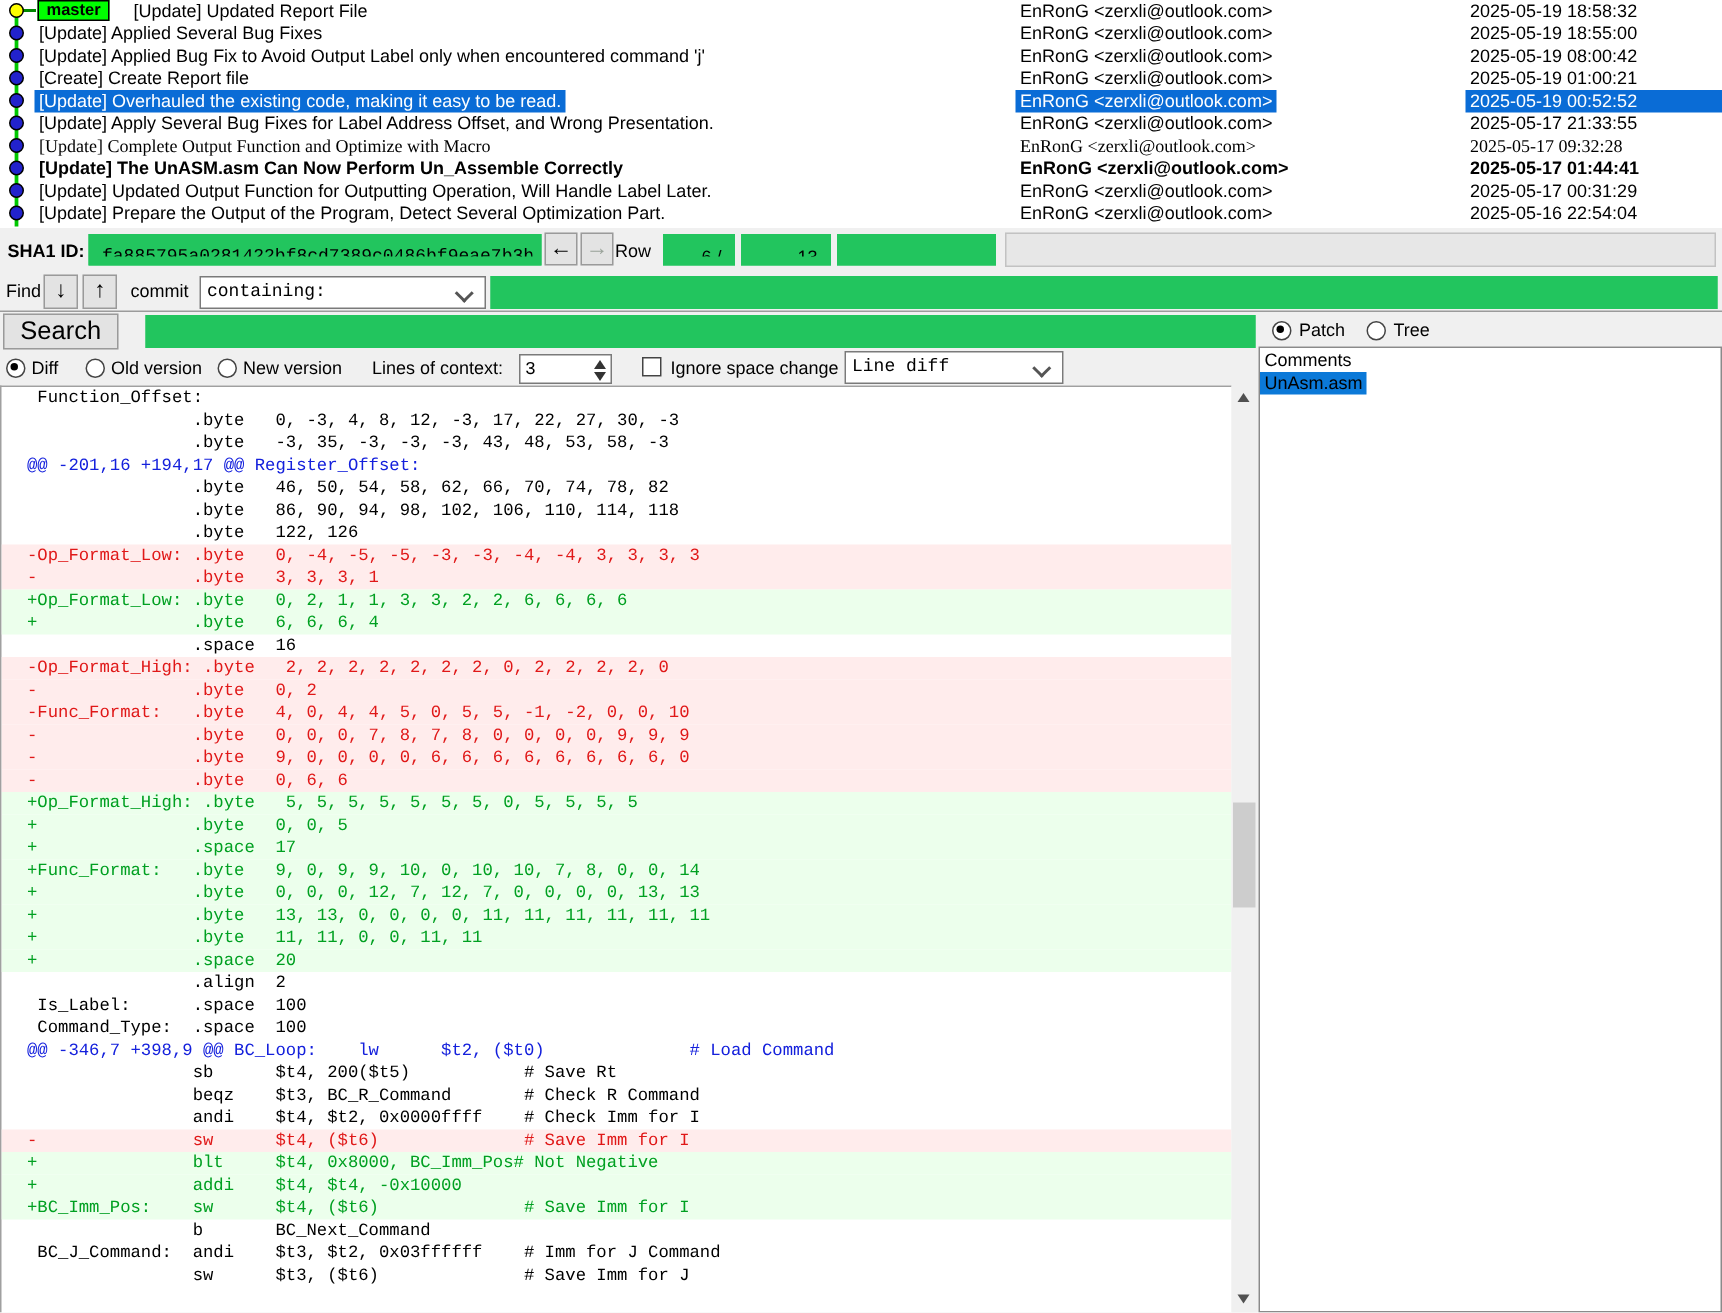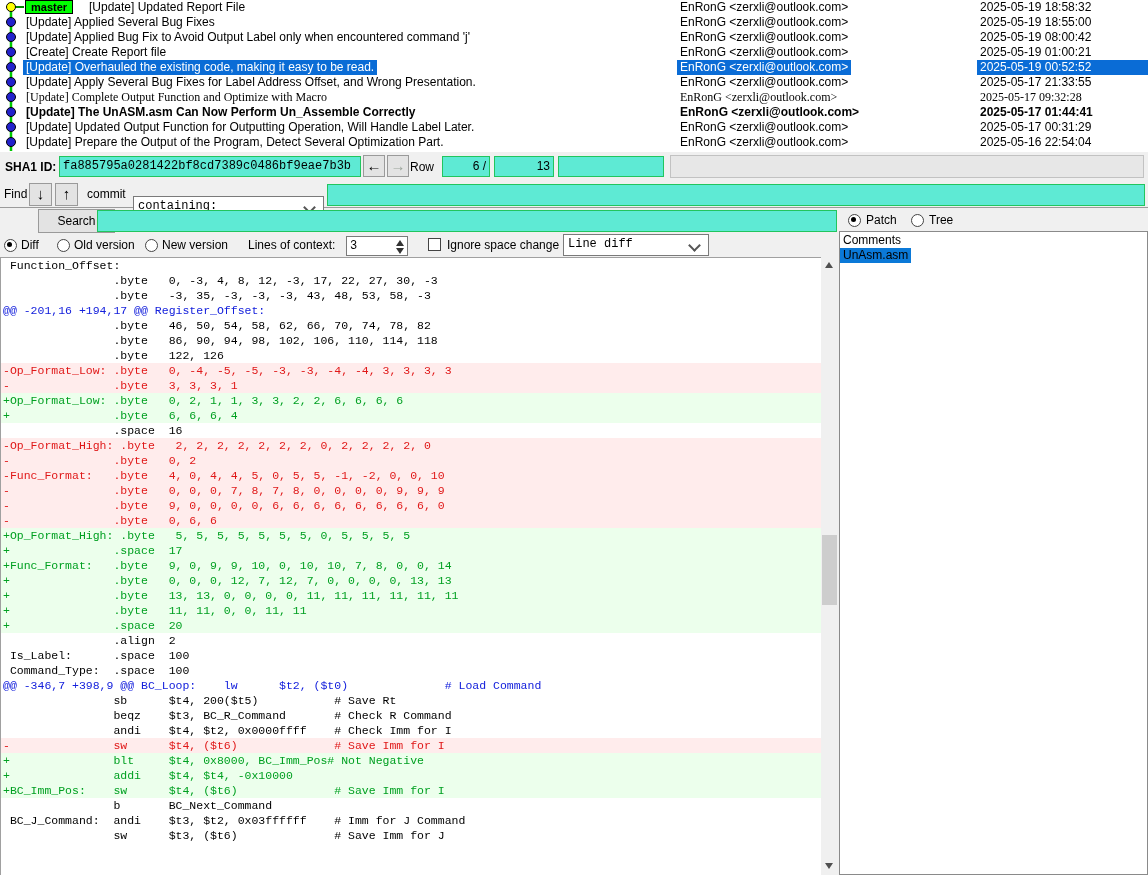--- a/index.html
+++ b/index.html
@@ -18,21 +18,21 @@
   .crow .auth{position:absolute;left:677px;padding:0 3px;}
   .crow .cdate{position:absolute;left:977px;width:168px;padding:0 3px;}
   .crow.selected .subj,.crow.selected .auth,.crow.selected .cdate{background:#0a6cd6;color:#fff;}
   #commit-graph{position:absolute;left:0;top:0;}
   
   .bar{position:absolute;left:0;width:1148px;background:#f0f0f0;}
   #sha1-bar{top:152px;height:29px;}
   #find-bar{top:181px;height:27px;border-bottom:1px solid #9b9b9b;box-sizing:border-box;}
   .lbl{position:absolute;white-space:nowrap;}
   .bold{font-weight:bold;}
-  .entry{position:absolute;background:#5eead4;border:1px solid #22c55e;box-sizing:border-box;
+  .entry{position:absolute;background:#22c55e;border:6px solid #22c55e;box-sizing:border-box;
     font-family:"Liberation Mono",monospace;font-size:12px;padding:0 3px;line-height:18px;
     white-space:nowrap;overflow:hidden;}
   .entry.sans{font-family:"Liberation Sans",sans-serif;}
   .btn{position:absolute;background:#e3e3e3;border:1px solid #9a9a9a;box-sizing:border-box;
     text-align:center;cursor:default;}
   .arrowbtn{font-size:15px;font-weight:bold;line-height:19px;}
   .disabled{color:#9aa39a;}
   #sha1-entry{left:59px;top:4px;width:302px;height:21px;line-height:19px;}
   #sha1-back{left:363px;top:3px;width:22px;height:22px;}
   #sha1-fwd{left:387px;top:3px;width:22px;height:22px;}
@@ -40,45 +40,45 @@
   #row-tot{left:494px;top:4px;width:60px;height:21px;text-align:right;}
   #row-extra{left:558px;top:4px;width:106px;height:21px;}
   #sha1-strip{position:absolute;left:670px;top:3px;width:474px;height:23px;
     background:#e7e7e7;border:1px solid #c2c2c2;box-sizing:border-box;}
   #find-down{left:29px;top:2px;width:23px;height:23px;}
   #find-up{left:55px;top:2px;width:23px;height:23px;}
   .combo{position:absolute;background:#fff;border:1px solid #7a7a7a;box-sizing:border-box;
     font-family:"Liberation Mono",monospace;font-size:12px;line-height:19px;padding:0 4px;}
   .chev{position:absolute;right:9px;top:6px;width:7px;height:7px;
     border-right:2px solid #555;border-bottom:2px solid #555;transform:rotate(45deg);}
-  #find-combo{left:133px;top:3px;width:191px;height:22px;margin-top:12px;}
+  #find-combo{left:133px;top:3px;width:191px;height:22px;}
   #find-entry{left:327px;top:3px;width:818px;height:22px;}
   
   #search-btn{left:2px;top:209px;width:77px;height:24px;line-height:22px;
-    font-family:"Liberation Sans",sans-serif;font-size:12px;margin-left:36px;}
+    font-family:"Liberation Sans",sans-serif;font-size:17px;}
   #search-entry{left:97px;top:210px;width:740px;height:22px;}
   .radio{position:absolute;width:13px;height:13px;border:1px solid #444;border-radius:50%;
     background:#fff;box-sizing:border-box;}
   .radio.checked::after{content:"";position:absolute;left:2px;top:2px;width:5px;height:5px;
     border-radius:50%;background:#000;}
   .checkbox{position:absolute;width:13px;height:13px;border:1px solid #444;background:#fff;
     box-sizing:border-box;}
   
   #spin{position:absolute;left:346px;top:236px;width:62px;height:20px;background:#fff;
     border:1px solid #7a7a7a;box-sizing:border-box;}
   #spin .val{position:absolute;left:3px;top:1px;line-height:16px;font-family:"Liberation Mono",monospace;}
   .spin-up{position:absolute;right:3px;top:3px;width:0;height:0;
     border-left:4px solid transparent;border-right:4px solid transparent;border-bottom:6px solid #333;}
   .spin-down{position:absolute;right:3px;top:11px;width:0;height:0;
     border-left:4px solid transparent;border-right:4px solid transparent;border-top:6px solid #333;}
   #mode-combo{left:563px;top:234px;width:146px;height:22px;}
   
   #diff-view{position:absolute;left:0;top:257px;width:821px;height:618px;background:#fff;
     border-top:1px solid #a0a0a0;border-left:1px solid #a0a0a0;box-sizing:border-box;overflow:hidden;}
-  .dl{height:15px;line-height:15px;white-space:pre;padding-left:2px;
+  .dl{height:15px;line-height:15px;white-space:pre;padding-left:17px;
     font-family:"Liberation Mono",monospace;font-size:11.5px;}
   .dl.hunk{color:#1420dc;}
   .dl.del{color:#e01818;background:#ffecec;}
   .dl.add{color:#00a021;background:#ecffec;}
   
   #vscroll{position:absolute;left:821px;top:257px;width:17px;height:618px;background:#f0f0f0;}
   .sb-btn{position:absolute;left:0;width:17px;height:17px;}
   .tri{position:absolute;left:4px;width:0;height:0;border-left:4px solid transparent;border-right:4px solid transparent;}
   .tri.up{top:5px;border-bottom:6px solid #505050;}
   .tri.down{top:5px;border-top:6px solid #505050;}
@@ -227,20 +227,21 @@
     <div class="dl add">+Op_Format_Low: .byte   0, 2, 1, 1, 3, 3, 2, 2, 6, 6, 6, 6</div>
     <div class="dl add">+               .byte   6, 6, 6, 4</div>
     <div class="dl ctx">                .space  16</div>
     <div class="dl del">-Op_Format_High: .byte   2, 2, 2, 2, 2, 2, 2, 0, 2, 2, 2, 2, 0</div>
     <div class="dl del">-               .byte   0, 2</div>
     <div class="dl del">-Func_Format:   .byte   4, 0, 4, 4, 5, 0, 5, 5, -1, -2, 0, 0, 10</div>
     <div class="dl del">-               .byte   0, 0, 0, 7, 8, 7, 8, 0, 0, 0, 0, 9, 9, 9</div>
     <div class="dl del">-               .byte   9, 0, 0, 0, 0, 6, 6, 6, 6, 6, 6, 6, 6, 0</div>
     <div class="dl del">-               .byte   0, 6, 6</div>
     <div class="dl add">+Op_Format_High: .byte   5, 5, 5, 5, 5, 5, 5, 0, 5, 5, 5, 5</div>
+    <div class="dl add">+               .byte   0, 0, 5</div>
     <div class="dl add">+               .space  17</div>
     <div class="dl add">+Func_Format:   .byte   9, 0, 9, 9, 10, 0, 10, 10, 7, 8, 0, 0, 14</div>
     <div class="dl add">+               .byte   0, 0, 0, 12, 7, 12, 7, 0, 0, 0, 0, 13, 13</div>
     <div class="dl add">+               .byte   13, 13, 0, 0, 0, 0, 11, 11, 11, 11, 11, 11</div>
     <div class="dl add">+               .byte   11, 11, 0, 0, 11, 11</div>
     <div class="dl add">+               .space  20</div>
     <div class="dl ctx">                .align  2</div>
     <div class="dl ctx"> Is_Label:      .space  100</div>
     <div class="dl ctx"> Command_Type:  .space  100</div>
     <div class="dl hunk">@@ -346,7 +398,9 @@ BC_Loop:    lw      $t2, ($t0)              # Load Command</div>

